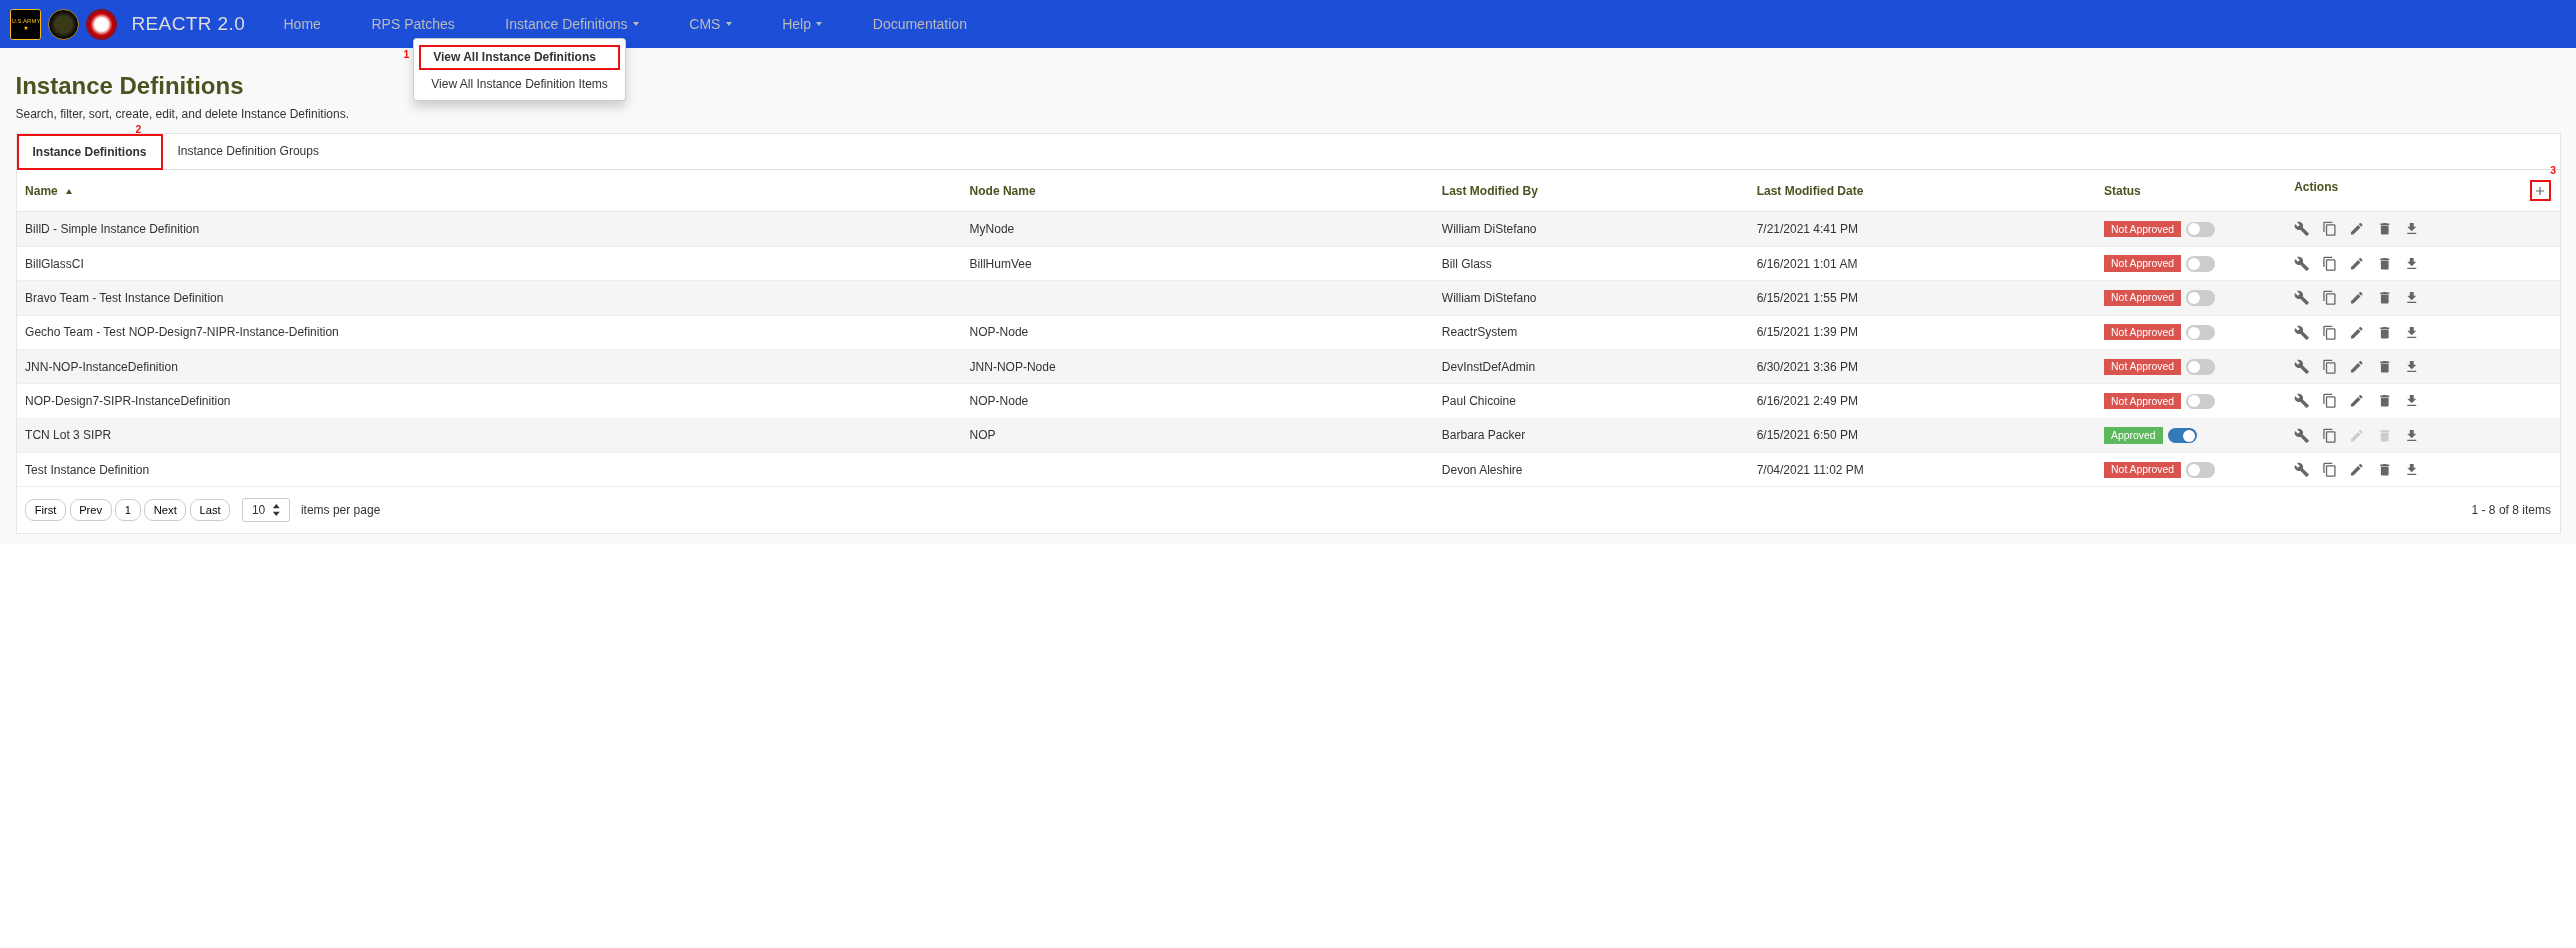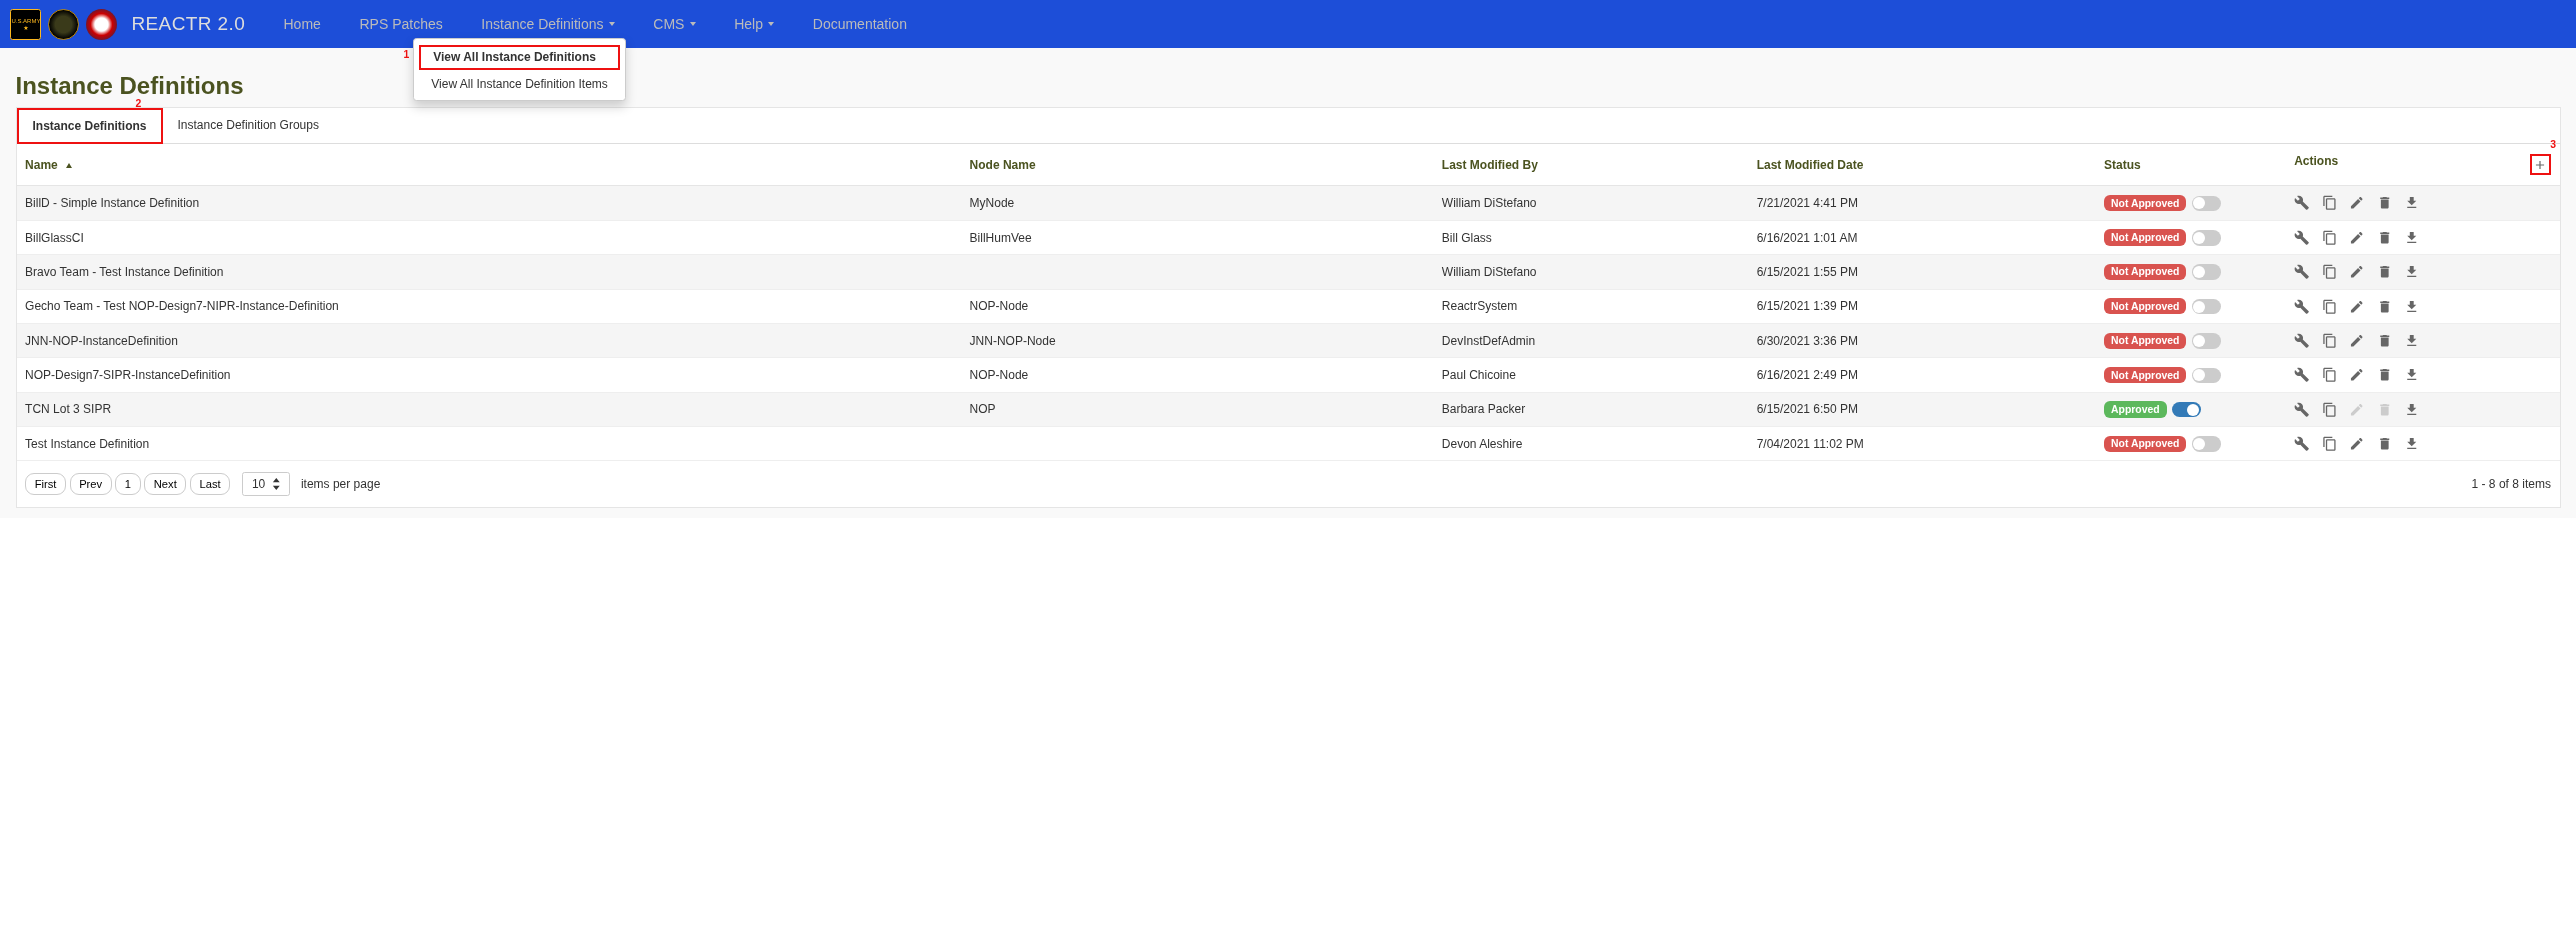--- a/index.html
+++ b/index.html
@@ -4,21 +4,21 @@
 <style>
 * { box-sizing: border-box; margin: 0; padding: 0; }
 body { font-family: Arial, Helvetica, sans-serif; font-size: 12px; color: #333; background: #fff; width: 2576px; }
 .navbar { background: #1d4ed8; height: 48px; display: flex; align-items: center; padding: 0 10.4px; position: relative; }
 .navbar-logos { display: flex; align-items: center; gap: 7px; margin-right: 14px; }
 .logo { width: 31px; height: 31px; border-radius: 50%; display: flex; align-items: center; justify-content: center; }
 .logo.army { background: #000; border: 0.9px solid #fdb81e; border-radius: 2.6px; font-size: 6px; color: #fdb81e; text-align: center; }
 .logo.emblem1 { background: radial-gradient(circle, #3a3a1a 40%, #000 70%); border: 1.7px solid #b8860b; }
 .logo.emblem2 { background: radial-gradient(circle, #fff 30%, #c00 50%, #003366 100%); }
 .brand { color: #ddd; font-size: 19px; font-weight: 500; margin-right: 21px; letter-spacing: 0.4px; }
-.nav-items { display: flex; gap: 4px; }
+.nav-items { display: flex; gap: 16px; }
 .nav-item { color: #bbb; padding: 14px 17.3px; cursor: pointer; font-size: 14px; display: flex; align-items: center; gap: 3.5px; }
 .nav-item .caret-down { width: 0; height: 0; border-left: 3.5px solid transparent; border-right: 3.5px solid transparent; border-top: 4.3px solid #bbb; margin-left: 1.7px; }
 .dropdown-menu { position: absolute; top: 38px; left: 413px; background: #fff; border: 0.9px solid #ccc; box-shadow: 0 5.2px 10.4px rgba(0,0,0,0.175); border-radius: 3.5px; padding: 4.3px 0; z-index: 100; }
 .dropdown-item { padding: 5.2px 17.3px; white-space: nowrap; font-size: 12px; color: #333; cursor: pointer; }
 .dropdown-item.highlighted { border: 2.2px solid #e11; font-weight: 700; margin: 1.7px 5.2px; padding: 3.5px 12px; }
 .callout-num { position: absolute; color: #e11; font-weight: 700; font-size: 10.4px; }
 .page-wrap { padding: 10.4px 15.5px; background: #f9f9f9; }
 .page-content { background: #fff; border: 0.9px solid #e5e5e5; }
 h1 { color: #4b5320; font-size: 24px; font-weight: 700; padding: 14px 0 7px 0; }
 .page-description { color: #333; font-size: 12px; margin-bottom: 12px; }
@@ -27,21 +27,21 @@
 .tab.active { border: 0.9px solid #ddd; border-bottom-color: #fff; background: #fff; margin-bottom: -0.9px; }
 .tab.highlighted-tab { border: 2.2px solid #e11; font-weight: 700; }
 .grid { width: 100%; border-collapse: collapse; }
 .grid th { text-align: left; padding: 10.4px 8.6px; font-weight: 700; color: #4b5320; font-size: 12px; border-bottom: 0.9px solid #e5e5e5; background: #fff; }
 .grid th .sort-asc { display: inline-block; width: 0; height: 0; border-left: 3.5px solid transparent; border-right: 3.5px solid transparent; border-bottom: 5.2px solid #4b5320; margin-left: 5.2px; vertical-align: middle; }
 .filter-row td { padding: 5.2px 8.6px; }
 .filter-input { width: 100%; padding: 5.2px 8.6px; border: 0.9px solid #ccc; border-radius: 2.6px; font-size: 12px; }
 .grid tbody tr.data-row:nth-child(odd) { background: #f5f5f5; }
 .grid tbody tr.data-row:nth-child(even) { background: #fff; }
 .grid td { padding: 8.6px 8.6px; font-size: 12px; border-bottom: 0.9px solid #eee; }
-.badge { display: inline-block; padding: 2.6px 7px; border-radius: 6px; color: #fff; font-size: 10.4px; font-weight: 700; text-align: center; }
+.badge { display: inline-block; padding: 2.6px 7px; border-radius: 0; color: #fff; font-size: 10.4px; font-weight: 400; text-align: center; }
 .badge.not-approved { background: #d9534f; }
 .badge.approved { background: #5cb85c; }
 .toggle { display: inline-block; width: 29px; height: 15.5px; background: #ccc; border-radius: 7.8px; position: relative; vertical-align: middle; margin-left: 5.2px; cursor: pointer; }
 .toggle .knob { position: absolute; top: 1.7px; left: 1.7px; width: 12px; height: 12px; background: #fff; border-radius: 50%; transition: left 0.2s; }
 .toggle.on { background: #337ab7; }
 .toggle.on .knob { left: 15.5px; }
 .action-icons { display: flex; gap: 12px; align-items: center; color: #555; }
 .action-icons svg { width: 15.5px; height: 15.5px; cursor: pointer; fill: #666; }
 .action-icons svg.disabled { fill: #ccc; cursor: default; }
 .add-btn { border: 2.2px solid #e11; width: 21px; height: 21px; display: inline-flex; align-items: center; justify-content: center; color: #555; font-size: 15.5px; cursor: pointer; position: relative; }
@@ -87,20 +87,21 @@
 
   <div class="dropdown-menu">
     <span class="callout-num" style="left:-10.4px; top:10.4px;">1</span>
     <div class="dropdown-item highlighted">View All Instance Definitions</div>
     <div class="dropdown-item">View All Instance Definition Items</div>
   </div>
 </div>
 
 <div class="page-wrap">
   <h1>Instance Definitions</h1>
+  <div class="page-description">Search, filter, sort, create, edit, and delete Instance Definitions.</div>
 
   <div class="page-content">
     <div class="tabs">
       <span class="callout-num" style="left:119px; top:-10.4px;">2</span>
       <div class="tab active highlighted-tab">Instance Definitions</div>
       <div class="tab">Instance Definition Groups</div>
     </div>
 
     <table class="grid">
       <thead>

